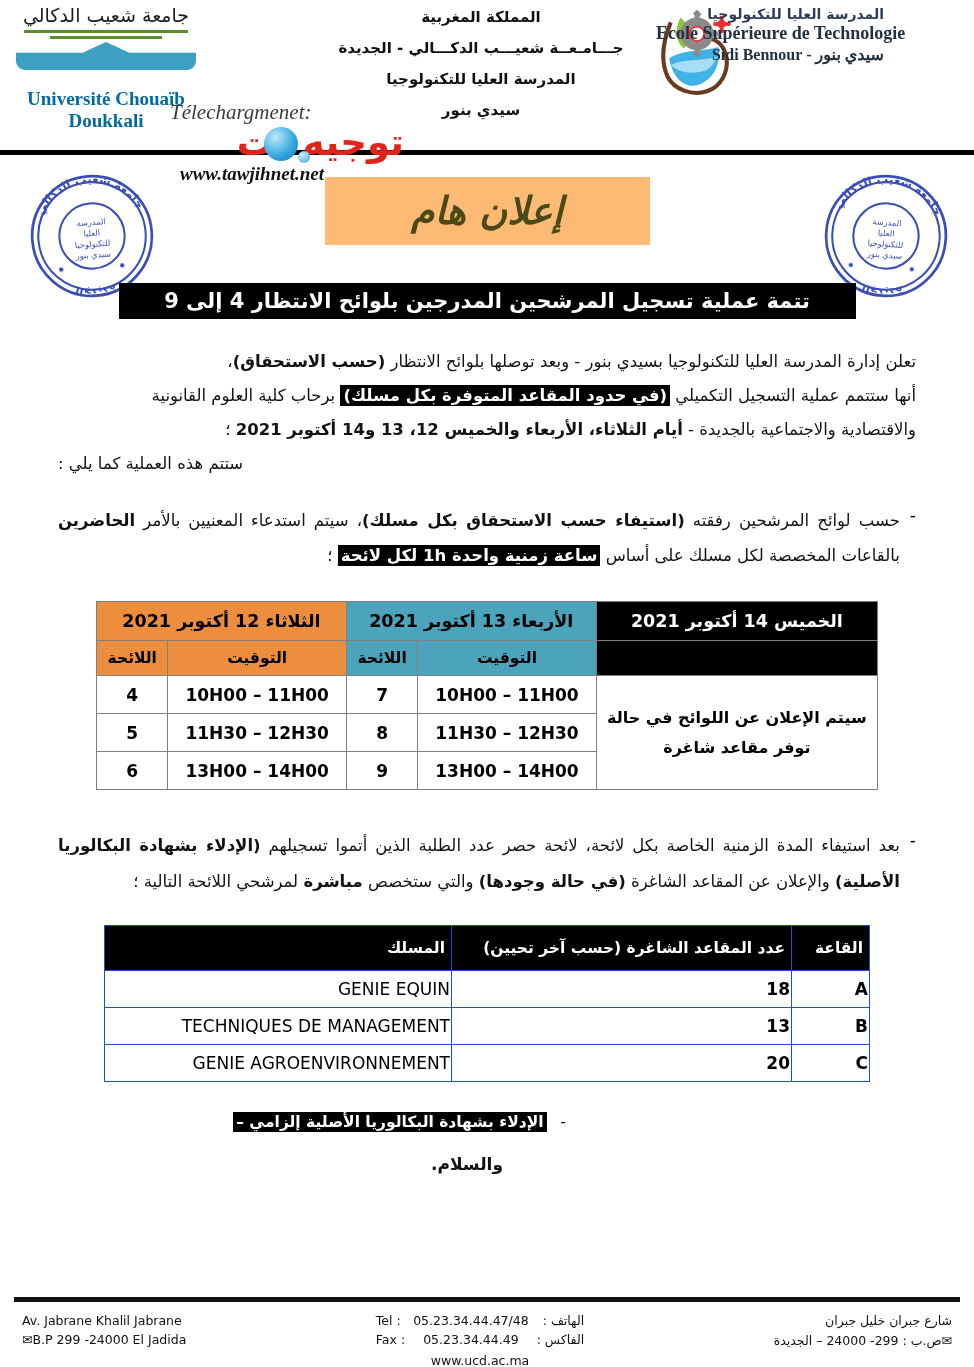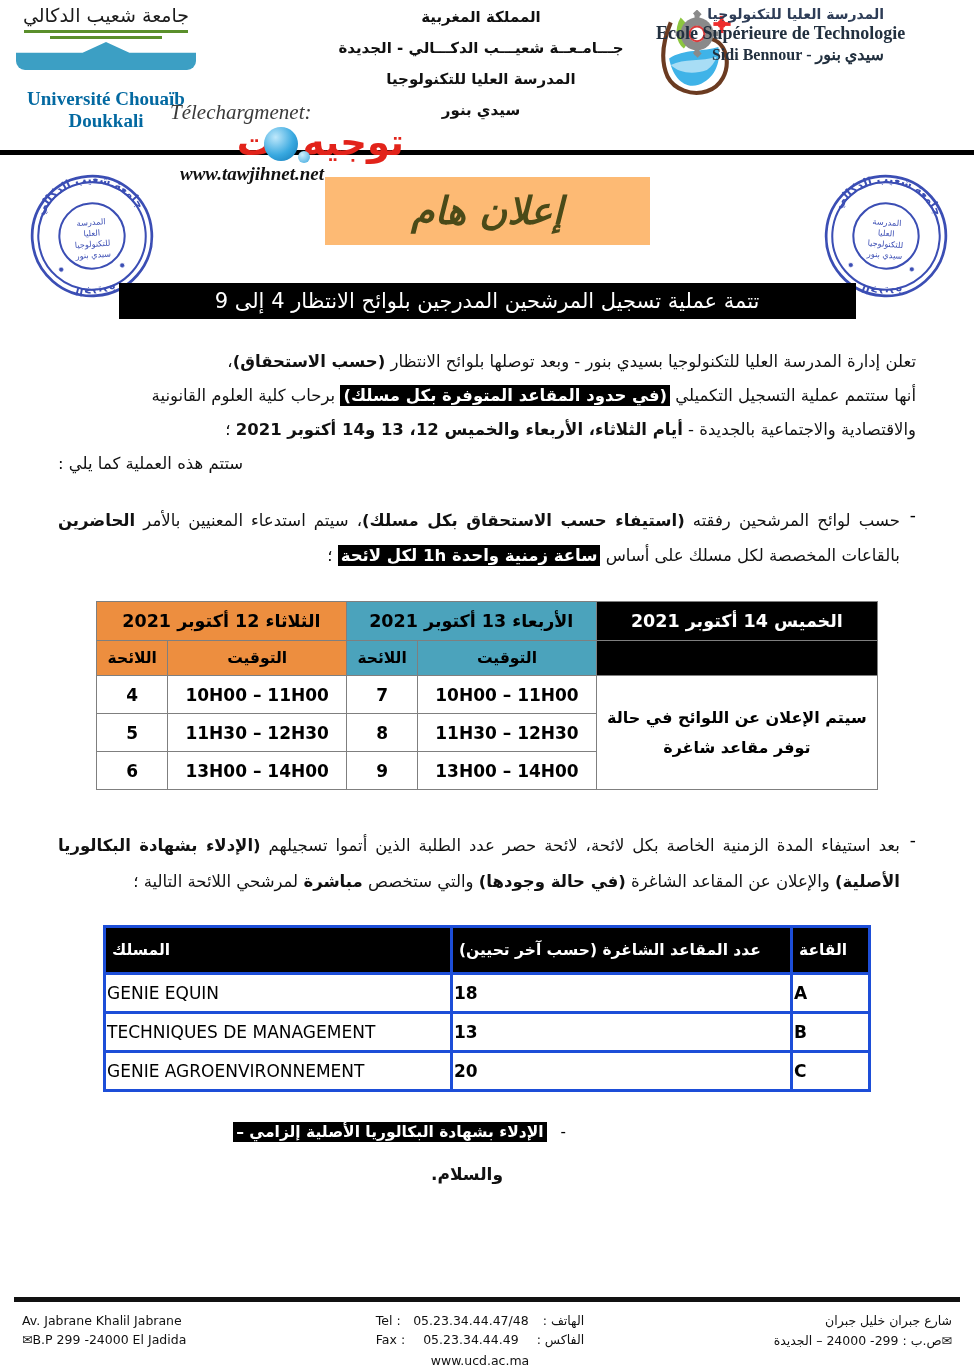--- a/index.html
+++ b/index.html
@@ -103,21 +103,21 @@
   .yellow-title span{
     font-family:"DejaVu Sans",sans-serif;font-weight:bold;font-style:italic;
     font-size:38px;color:#4a4a18;direction:rtl;
   }
 
   .black-band{
     margin:38px auto 0 auto;width:725px;background:#000;color:#fff;
     text-align:center;padding:5px 6px;
   }
   .black-band span{
-    font-family:"DejaVu Sans",sans-serif;font-weight:normal;font-size:21px;
+    font-family:"DejaVu Sans",sans-serif;font-weight:bold;font-size:21px;
     direction:rtl;line-height:1.25;
   }
 
   .sub-title{
     text-align:center;margin-top:12px;
     font-family:"DejaVu Sans",sans-serif;font-weight:bold;font-size:22px;color:#000;
   }
 
   .para{
     margin-top:26px;text-align:justify;direction:rtl;
@@ -161,21 +161,21 @@
   .num-orange{background:#f8d9bc;}
   .num-teal{background:#bcdde8;}
   .thu-cell{
     font-weight:bold;font-size:16px;line-height:1.9;color:#000;background:#fff;
     direction:rtl;padding:4px 10px;
   }
 
   
   .tbl2{margin:26px auto 0 auto;width:765px;table-layout:fixed;}
   .tbl2 td,.tbl2 th{
-    border:3px solid #1d4ed8;text-align:left;vertical-align:middle;
+    border:1px solid #1d4ed8;text-align:right;vertical-align:middle;
     font-family:"DejaVu Sans",sans-serif;
   }
   .tbl2 .h{
     background:#000;color:#fff;font-weight:bold;font-size:15.5px;height:40px;
     direction:rtl;padding:2px 6px;
   }
   .tbl2 .c{height:34px;font-size:17px;color:#000;background:#fff;}
   .tbl2 .c.bold{font-weight:bold;}
   .tbl2 .c.fr{font-family:"DejaVu Sans",sans-serif;direction:ltr;font-size:17px;}
 

